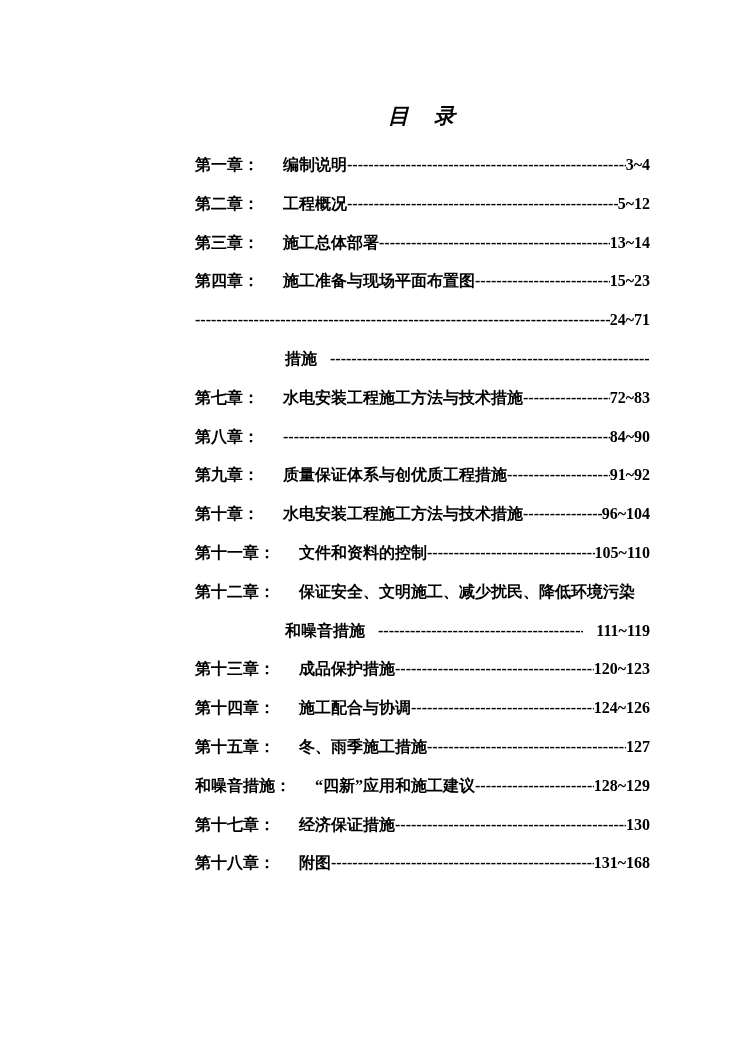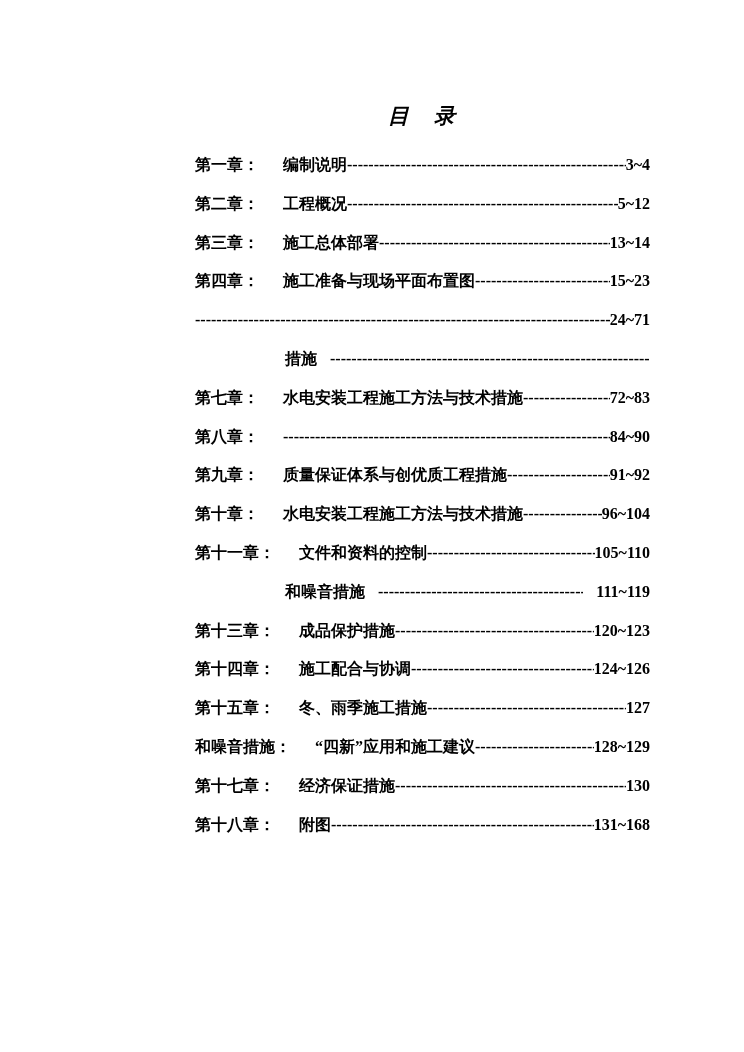--- a/index.html
+++ b/index.html
@@ -125,20 +125,24 @@
       </div>
       <div class="toc-entry">
         <div class="toc-line">
           <span class="label">第十一章：</span>
           <span class="text">文件和资料的控制</span>
           <span class="leader">------------------------------------------------------------------------------------------------------------------------------------------------------------------------------------------------------------------------------------------------------------------------------------------------------------</span>
           <span class="pages">105~110</span>
         </div>
       </div>
       <div class="toc-entry">
+        <div class="toc-line">
+          <span class="label">第十二章：</span>
+          <span class="text">保证安全、文明施工、减少扰民、降低环境污染</span>
+        </div>
         <div class="toc-line indent">
           <span class="text">和噪音措施</span>
           <span class="leader">------------------------------------------------------------------------------------------------------------------------------------------------------------------------------------------------------------------------------------------------------------------------------------------------------------</span>
           <span class="pages">111~119</span>
         </div>
       </div>
       <div class="toc-entry">
         <div class="toc-line">
           <span class="label">第十三章：</span>
           <span class="text">成品保护措施</span>

